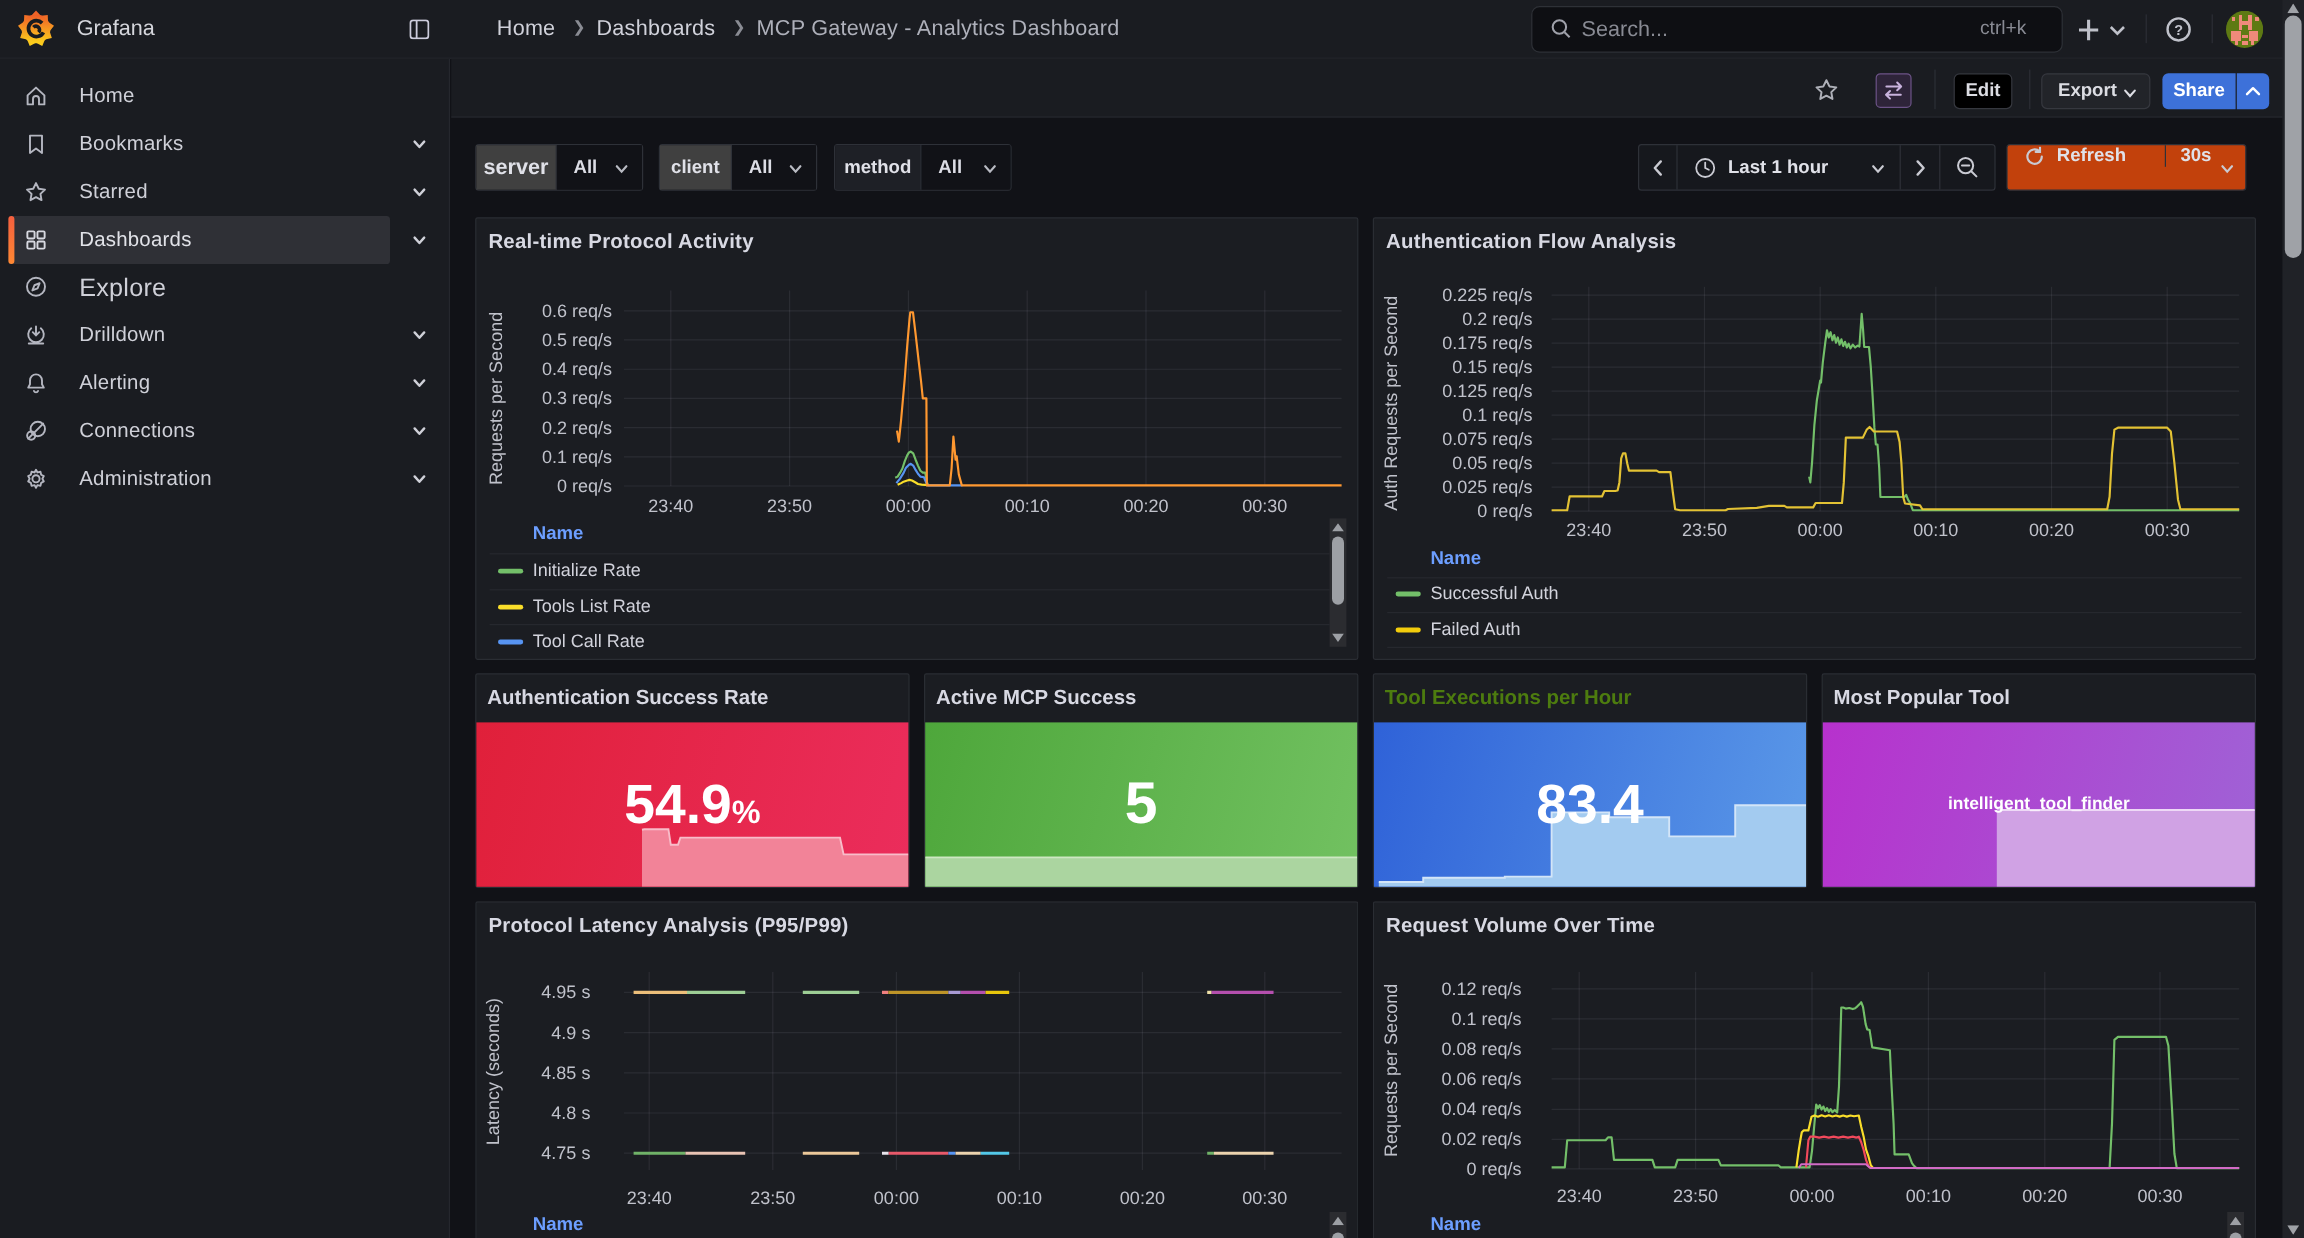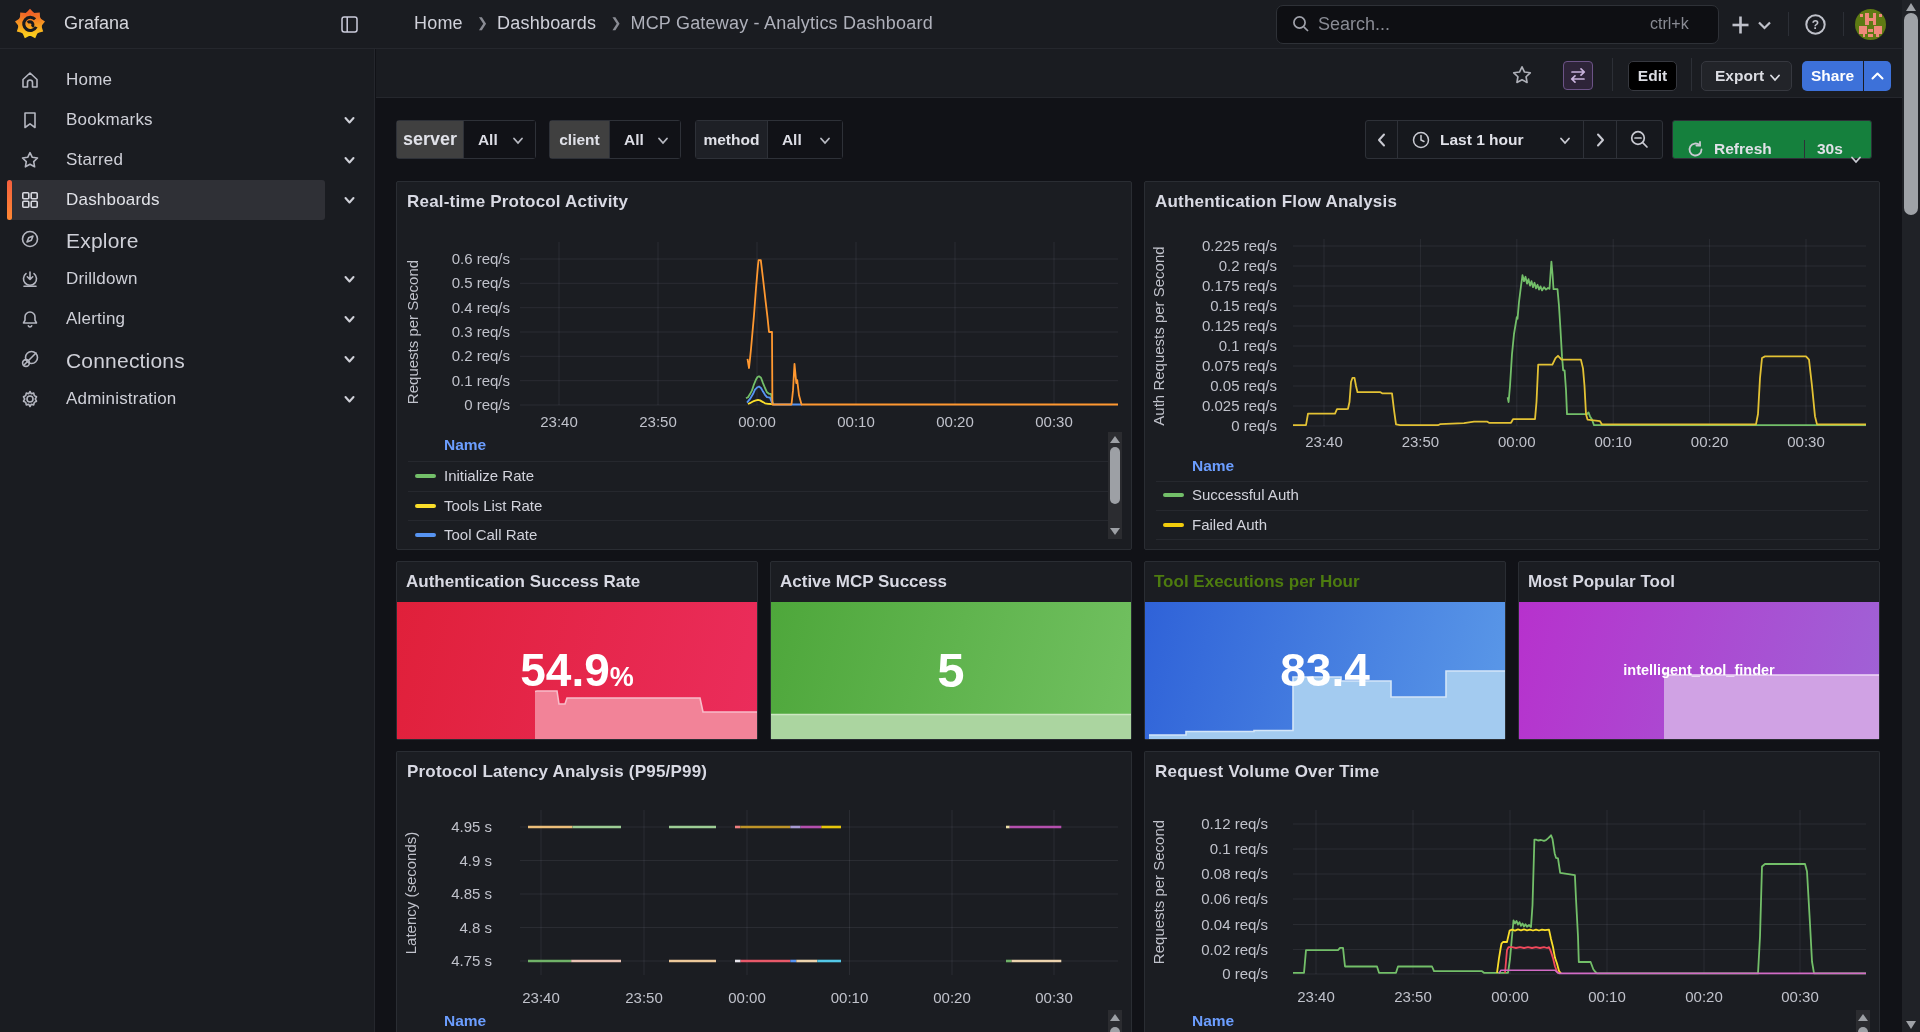--- a/index.html
+++ b/index.html
@@ -122,21 +122,21 @@
   </svg>
 <div class="abs" style="left:66px;top:309px;font-size:17px;letter-spacing:0.2px;color:#cfd0d8">Alerting</div>
 <svg class="abs" style="left:343px;top:313px" width="13" height="13" viewBox="0 0 13 13" fill="none" stroke="#cfd0d8" stroke-width="2" stroke-linecap="round" stroke-linejoin="round">
     <path d="M2.5 4 l4 4.5 4 -4.5"></path>
   </svg>
 <svg class="abs" style="left:20px;top:349px" width="20" height="20" viewBox="0 0 20 20" fill="none" stroke="#b4b6c0" stroke-width="1.6" stroke-linecap="round" stroke-linejoin="round">
     <circle cx="11.5" cy="8.5" r="6"></circle>
     <circle cx="6" cy="14" r="3.4"></circle>
     <line x1="16" y1="4" x2="3.5" y2="16.5"></line>
   </svg>
-<div class="abs" style="left:66px;top:349px;font-size:21px;letter-spacing:0.2px;color:#cfd0d8">Connections</div>
+<div class="abs" style="left:66px;top:349px;font-size:17px;letter-spacing:0.2px;color:#cfd0d8">Connections</div>
 <svg class="abs" style="left:343px;top:353px" width="13" height="13" viewBox="0 0 13 13" fill="none" stroke="#cfd0d8" stroke-width="2" stroke-linecap="round" stroke-linejoin="round">
     <path d="M2.5 4 l4 4.5 4 -4.5"></path>
   </svg>
 <svg class="abs" style="left:20px;top:389px" width="20" height="20" viewBox="0 0 20 20" fill="none" stroke="#b4b6c0" stroke-width="1.6" stroke-linecap="round" stroke-linejoin="round">
     <circle cx="10" cy="10" r="3"></circle>
     <path d="M10 2.5 l1.2 2.2 2.5-.6 .6 2.5 2.2 1.2 -1.2 2.2 1.2 2.2 -2.2 1.2 -.6 2.5 -2.5 -.6 -1.2 2.2 -1.2 -2.2 -2.5 .6 -.6 -2.5 -2.2 -1.2 1.2 -2.2 -1.2 -2.2 2.2 -1.2 .6 -2.5 2.5 .6 Z"></path>
   </svg>
 <div class="abs" style="left:66px;top:389px;font-size:17px;letter-spacing:0.2px;color:#cfd0d8">Administration</div>
 <svg class="abs" style="left:343px;top:393px" width="13" height="13" viewBox="0 0 13 13" fill="none" stroke="#cfd0d8" stroke-width="2" stroke-linecap="round" stroke-linejoin="round">
     <path d="M2.5 4 l4 4.5 4 -4.5"></path>
@@ -205,21 +205,21 @@
       </svg>
     </div>
 <div style="width:45px;display:flex;align-items:center;justify-content:center">
       <svg width="19" height="19" viewBox="0 0 19 19" fill="none" stroke="#c9cad2" stroke-width="1.7" stroke-linecap="round">
         <circle cx="8" cy="8" r="6.3"></circle>
         <line x1="12.7" y1="12.7" x2="17" y2="17"></line>
         <line x1="5" y1="8" x2="11" y2="8"></line>
       </svg>
     </div>
 </div>
-<div class="abs" style="left:1672px;top:120px;width:200px;height:39px;border:1px solid #2e3138;border-radius:3px;background:#15803d;display:flex;align-items:flex-end">
+<div class="abs" style="left:1672px;top:120px;width:200px;height:39px;border:1px solid #2e3138;border-radius:3px;background:#c2410c;display:flex;align-items:flex-start">
 <div style="flex:1;border-right:1px solid #2e3138;display:flex;align-items:center">
 <svg style="margin-left:14px" width="17" height="17" viewBox="0 0 17 17" fill="none" stroke="#c9cad2" stroke-width="1.8" stroke-linecap="round">
         <path d="M14.5 8.5 a6 6 0 1 1 -1.8 -4.3"></path>
         <path d="M13 1 v3.6 h-3.6"></path>
       </svg>
 <span style="margin-left:10px;font-size:15.5px;font-weight:700;color:#e0e1e8">Refresh</span>
     </div>
 <div style="width:66px;position:relative;display:flex;align-items:center;padding-left:12px;font-size:15.5px;font-weight:700;color:#e0e1e8">30s
 <svg style="position:absolute;right:9px;top:14px" width="12" height="12" viewBox="0 0 12 12" fill="none" stroke="#c9cad2" stroke-width="1.8" stroke-linecap="round">
         <path d="M2 3.5 l4 4.5 4 -4.5"></path>

